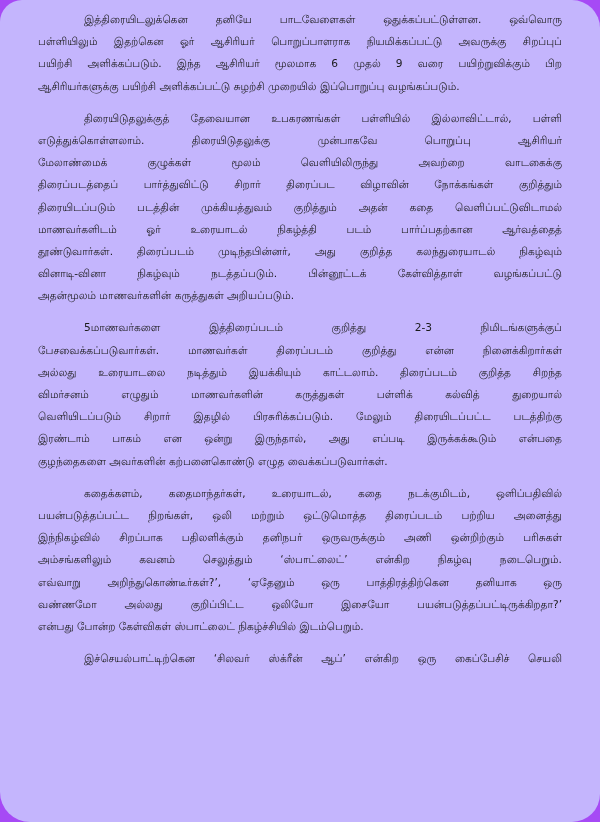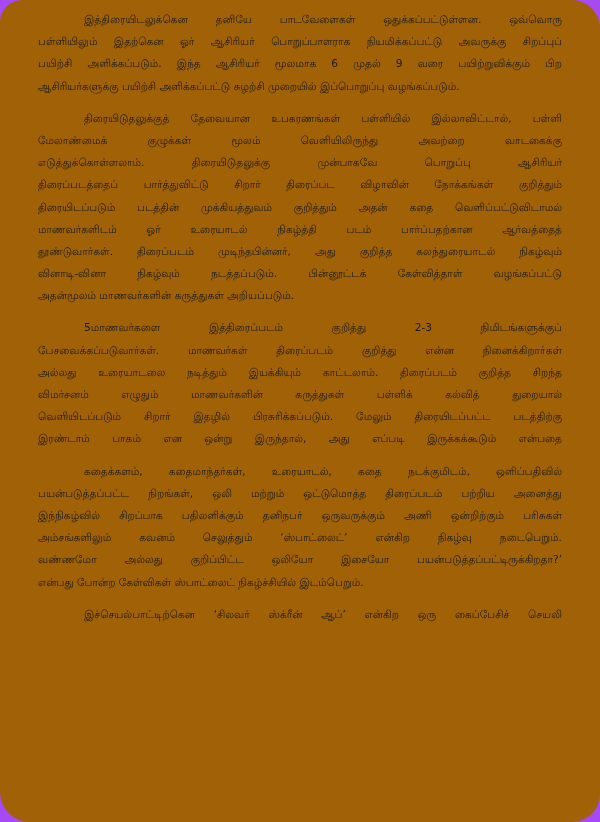--- a/index.html
+++ b/index.html
@@ -9,21 +9,21 @@
       height: 822px;
       overflow: hidden;
       background: #a64af5;
     }
     .page {
       position: absolute;
       left: 0;
       top: 0;
       width: 600px;
       height: 822px;
-      background: #a16207;
+      background: #c4b5fd;
       border-radius: 22px 28px 28px 30px;
       overflow: hidden;
     }
     .content {
       position: absolute;
       left: 38px;
       top: 8px;
       width: 524px;
       font-family: "DejaVu Sans", sans-serif;
       font-size: 10.6px;
@@ -54,44 +54,46 @@
 
     <p class="para p1">
       <span class="line indent">இத்திரையிடலுக்கென தனியே பாடவேளைகள் ஒதுக்கப்பட்டுள்ளன. ஒவ்வொரு</span>
       <span class="line">பள்ளியிலும் இதற்கென ஓர் ஆசிரியர் பொறுப்பாளராக நியமிக்கப்பட்டு அவருக்கு சிறப்புப்</span>
       <span class="line">பயிற்சி அளிக்கப்படும். இந்த ஆசிரியர் மூலமாக 6 முதல் 9 வரை பயிற்றுவிக்கும் பிற</span>
       <span class="line last">ஆசிரியர்களுக்கு பயிற்சி அளிக்கப்பட்டு சுழற்சி முறையில் இப்பொறுப்பு வழங்கப்படும்.</span>
     </p>
 
     <p class="para">
       <span class="line indent">திரையிடுதலுக்குத் தேவையான உபகரணங்கள் பள்ளியில் இல்லாவிட்டால், பள்ளி</span>
+      <span class="line">எடுத்துக்கொள்ளலாம். திரையிடுதலுக்கு முன்பாகவே பொறுப்பு ஆசிரியர்</span>
       <span class="line">மேலாண்மைக் குழுக்கள் மூலம் வெளியிலிருந்து அவற்றை வாடகைக்கு</span>
-      <span class="line">எடுத்துக்கொள்ளலாம். திரையிடுதலுக்கு முன்பாகவே பொறுப்பு ஆசிரியர்</span>
       <span class="line">திரைப்படத்தைப் பார்த்துவிட்டு சிறார் திரைப்பட விழாவின் நோக்கங்கள் குறித்தும்</span>
       <span class="line">திரையிடப்படும் படத்தின் முக்கியத்துவம் குறித்தும் அதன் கதை வெளிப்பட்டுவிடாமல்</span>
       <span class="line">மாணவர்களிடம் ஓர் உரையாடல் நிகழ்த்தி படம் பார்ப்பதற்கான ஆர்வத்தைத்</span>
       <span class="line">தூண்டுவார்கள். திரைப்படம் முடிந்தபின்னர், அது குறித்த கலந்துரையாடல் நிகழ்வும்</span>
       <span class="line">வினாடி-வினா நிகழ்வும் நடத்தப்படும். பின்னூட்டக் கேள்வித்தாள் வழங்கப்பட்டு</span>
       <span class="line last">அதன்மூலம் மாணவர்களின் கருத்துகள் அறியப்படும்.</span>
     </p>
 
     <p class="para">
       <span class="line indent">5மாணவர்களை இத்திரைப்படம் குறித்து 2-3 நிமிடங்களுக்குப்</span>
       <span class="line">பேசவைக்கப்படுவார்கள். மாணவர்கள் திரைப்படம் குறித்து என்ன நினைக்கிறார்கள்</span>
       <span class="line">அல்லது உரையாடலை நடித்தும் இயக்கியும் காட்டலாம். திரைப்படம் குறித்த சிறந்த</span>
       <span class="line">விமர்சனம் எழுதும் மாணவர்களின் கருத்துகள் பள்ளிக் கல்வித் துறையால்</span>
       <span class="line">வெளியிடப்படும் சிறார் இதழில் பிரசுரிக்கப்படும். மேலும் திரையிடப்பட்ட படத்திற்கு</span>
       <span class="line">இரண்டாம் பாகம் என ஒன்று இருந்தால், அது எப்படி இருக்கக்கூடும் என்பதை</span>
+      <span class="line last">குழந்தைகளை அவர்களின் கற்பனைகொண்டு எழுத வைக்கப்படுவார்கள்.</span>
     </p>
 
     <p class="para">
       <span class="line indent">கதைக்களம், கதைமாந்தர்கள், உரையாடல், கதை நடக்குமிடம், ஒளிப்பதிவில்</span>
       <span class="line">பயன்படுத்தப்பட்ட நிறங்கள், ஒலி மற்றும் ஒட்டுமொத்த திரைப்படம் பற்றிய அனைத்து</span>
       <span class="line">இந்நிகழ்வில் சிறப்பாக பதிலளிக்கும் தனிநபர் ஒருவருக்கும் அணி ஒன்றிற்கும் பரிசுகள்</span>
       <span class="line">அம்சங்களிலும் கவனம் செலுத்தும் ‘ஸ்பாட்லைட்’ என்கிற நிகழ்வு நடைபெறும்.</span>
+      <span class="line">எவ்வாறு அறிந்துகொண்டீர்கள்?’, ‘ஏதேனும் ஒரு பாத்திரத்திற்கென தனியாக ஒரு</span>
       <span class="line">வண்ணமோ அல்லது குறிப்பிட்ட ஒலியோ இசையோ பயன்படுத்தப்பட்டிருக்கிறதா?’</span>
       <span class="line last">என்பது போன்ற கேள்விகள் ஸ்பாட்லைட் நிகழ்ச்சியில் இடம்பெறும்.</span>
     </p>
 
     <p class="para">
     </p>
 
     <p class="para">
       <span class="line indent">இச்செயல்பாட்டிற்கென ‘சிலவர் ஸ்க்ரீன் ஆப்’ என்கிற ஒரு கைப்பேசிச் செயலி</span>
     </p>

